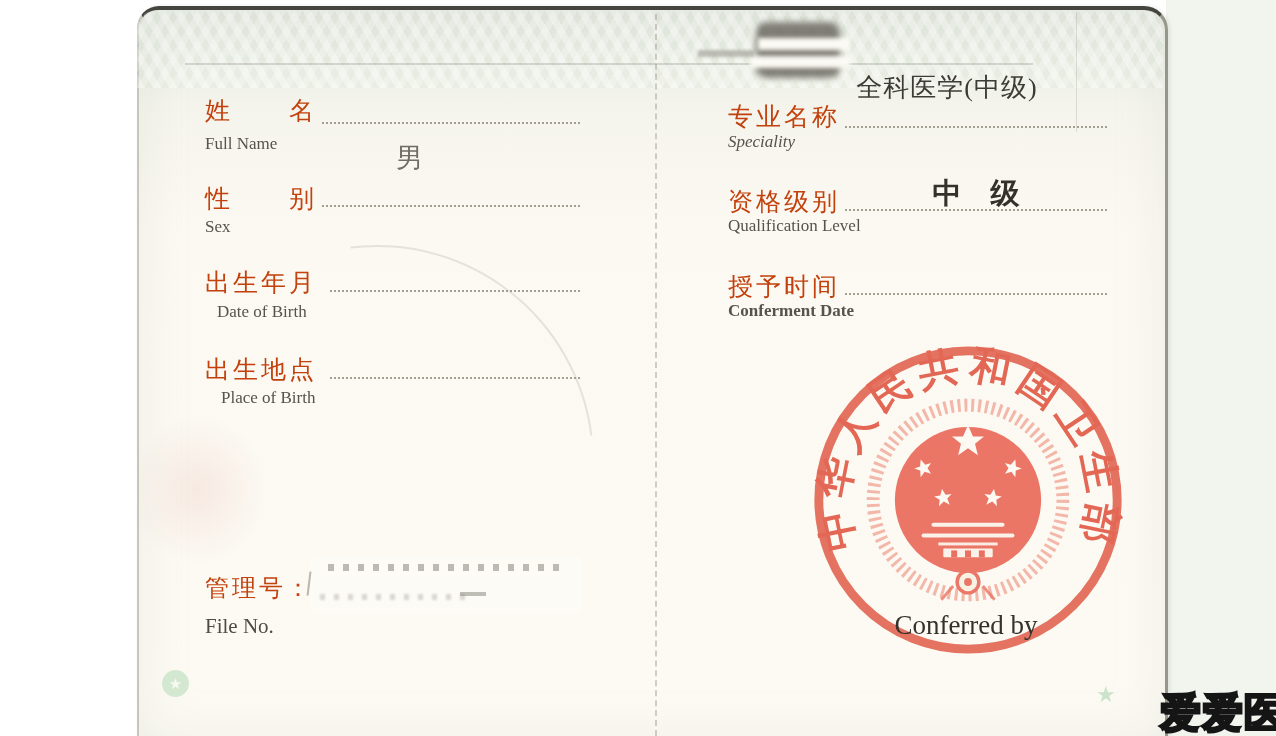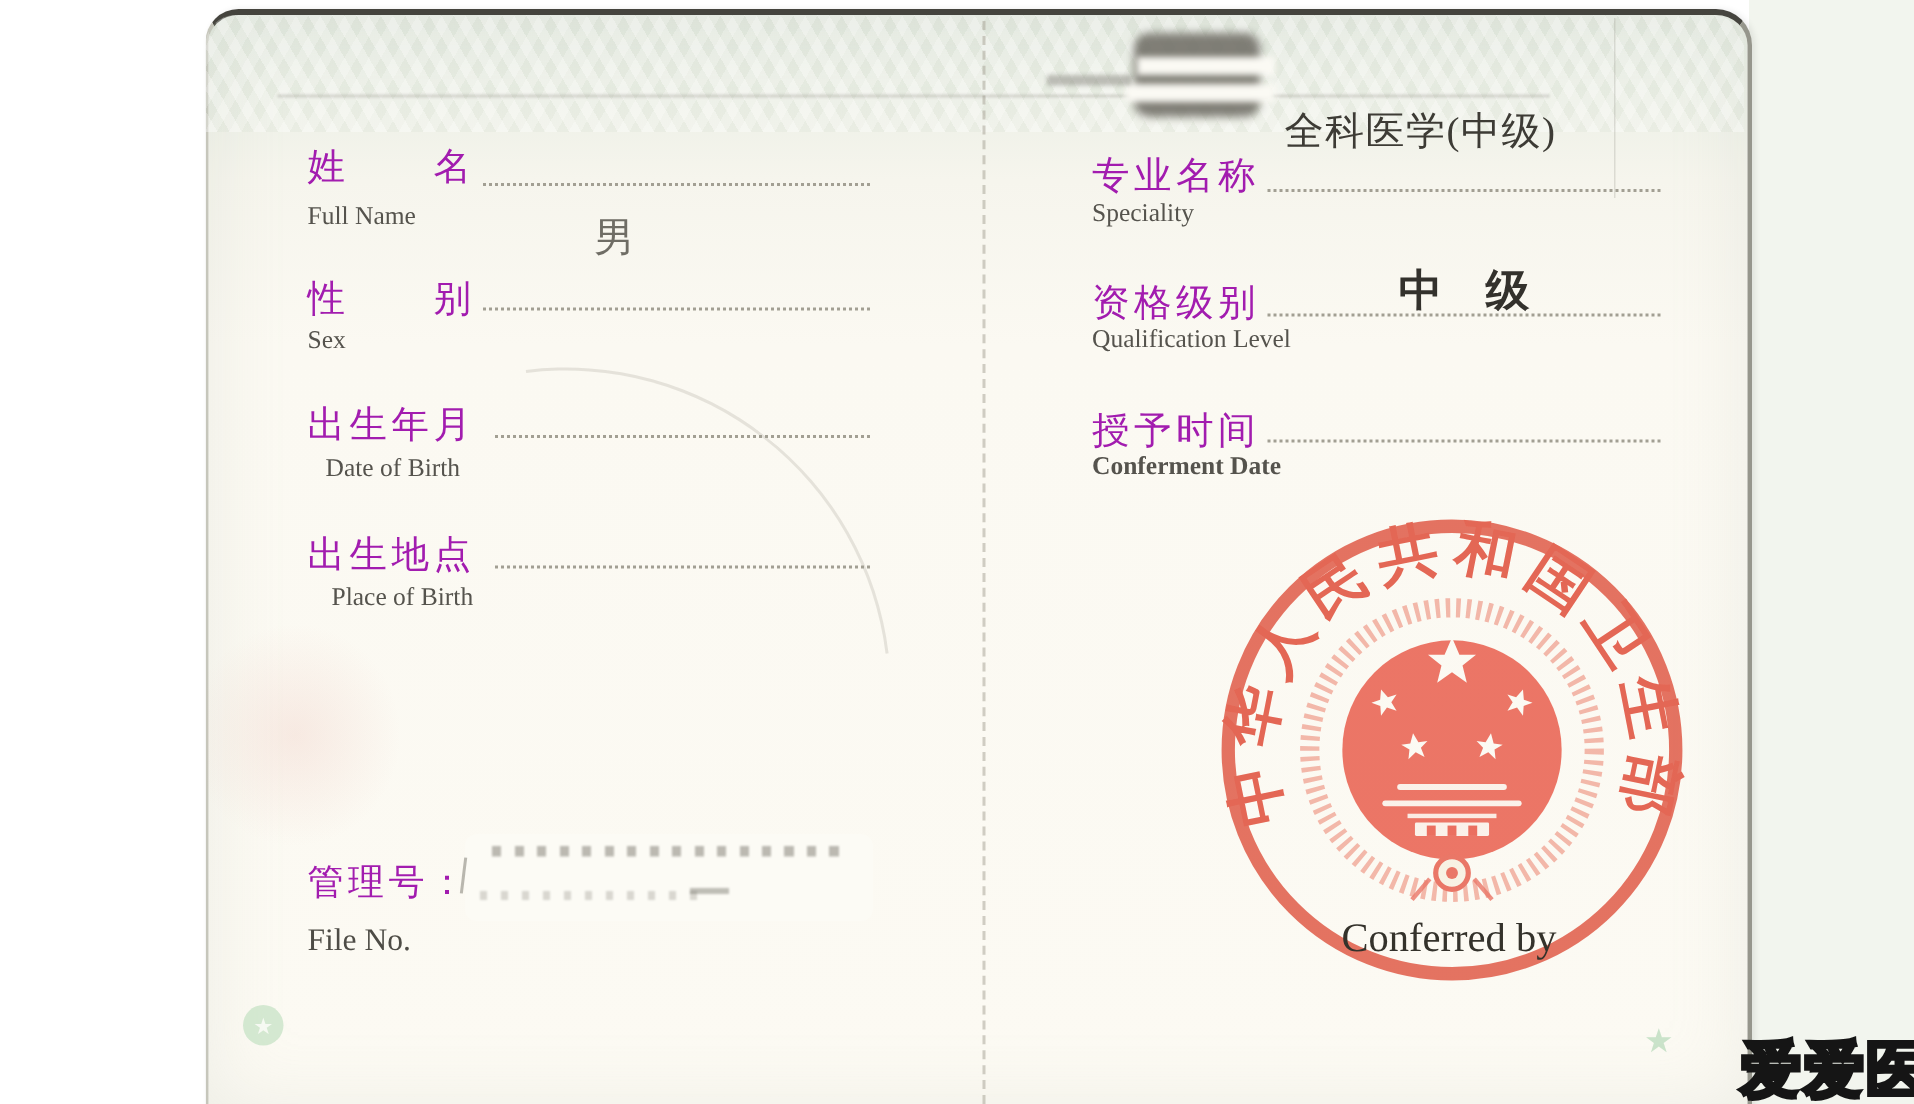--- a/index.html
+++ b/index.html
@@ -27,21 +27,21 @@
     opacity:.7;pointer-events:none;
   }
   .fold{position:absolute;left:655px;top:14px;height:722px;width:0;border-left:2px dashed rgba(172,168,155,.55);}
   .fold2{position:absolute;left:1076px;top:12px;height:120px;width:0;border-left:1px solid rgba(160,160,150,.30);}
   .scratch{position:absolute;left:185px;top:63px;width:848px;height:2px;background:rgba(134,131,121,.28);filter:blur(.6px);}
   .arc-crease{position:absolute;left:160px;top:245px;width:430px;height:430px;border:2px solid transparent;
     border-top-color:rgba(158,153,143,.24);border-radius:50%;transform:rotate(38deg);}
   .pink-smudge{position:absolute;left:138px;top:415px;width:130px;height:150px;
     background:radial-gradient(ellipse at 45% 50%,rgba(228,168,158,.20),transparent 70%);}
 
-  .zh{position:absolute;color:#a21caf;font-size:25px;letter-spacing:3px;white-space:nowrap;}
+  .zh{position:absolute;color:#c2410c;font-size:25px;letter-spacing:3px;white-space:nowrap;}
   .en{position:absolute;color:#55534d;font-size:17px;white-space:nowrap;}
   .dotline{position:absolute;height:0;border-bottom:2px dotted #a29f93;}
   .val{position:absolute;white-space:nowrap;}
 
   .sex-val{left:396px;top:140px;font-size:27px;color:#6f6d65;letter-spacing:2px;}
   .spec-val{left:816px;top:70px;width:262px;text-align:center;font-size:26px;font-weight:400;color:#3d3b35;letter-spacing:1px;}
   .qual-val{left:845px;top:174px;width:262px;text-align:center;font-size:29px;font-weight:600;color:#33312c;}
   .stamp-val{left:845px;top:234px;width:236px;text-align:center;font-size:27px;color:#8b887e;
     font-family:"DejaVu Sans Mono",monospace;letter-spacing:3px;}
   .fileno-zh{left:205px;top:572px;font-size:24px;}
@@ -117,21 +117,21 @@
   </div>
 
   <div class="blob"></div>
   <div class="blob-w1"></div>
   <div class="blob-w2"></div>
   <div class="blob-t"></div>
 
   <div class="val spec-val">全科医学(中级)</div>
   <div class="zh" style="left:728px;top:100px;">专业名称</div>
   <div class="dotline" style="left:845px;top:126px;width:262px;"></div>
-  <div class="en" style="left:728px;top:132px;">Speciality</div>
+  <div class="en" style="left:728px;top:132px;font-style:italic;">Speciality</div>
 
   <div class="zh" style="left:728px;top:185px;">资格级别</div>
   <div class="val qual-val">中　级</div>
   <div class="dotline" style="left:845px;top:209px;width:262px;"></div>
   <div class="en" style="left:728px;top:216px;">Qualification Level</div>
 
   <div class="zh" style="left:728px;top:270px;">授予时间</div>
   <div class="dotline" style="left:845px;top:293px;width:262px;"></div>
   <div class="en" style="left:728px;top:301px;font-weight:bold;">Conferment Date</div>
 

